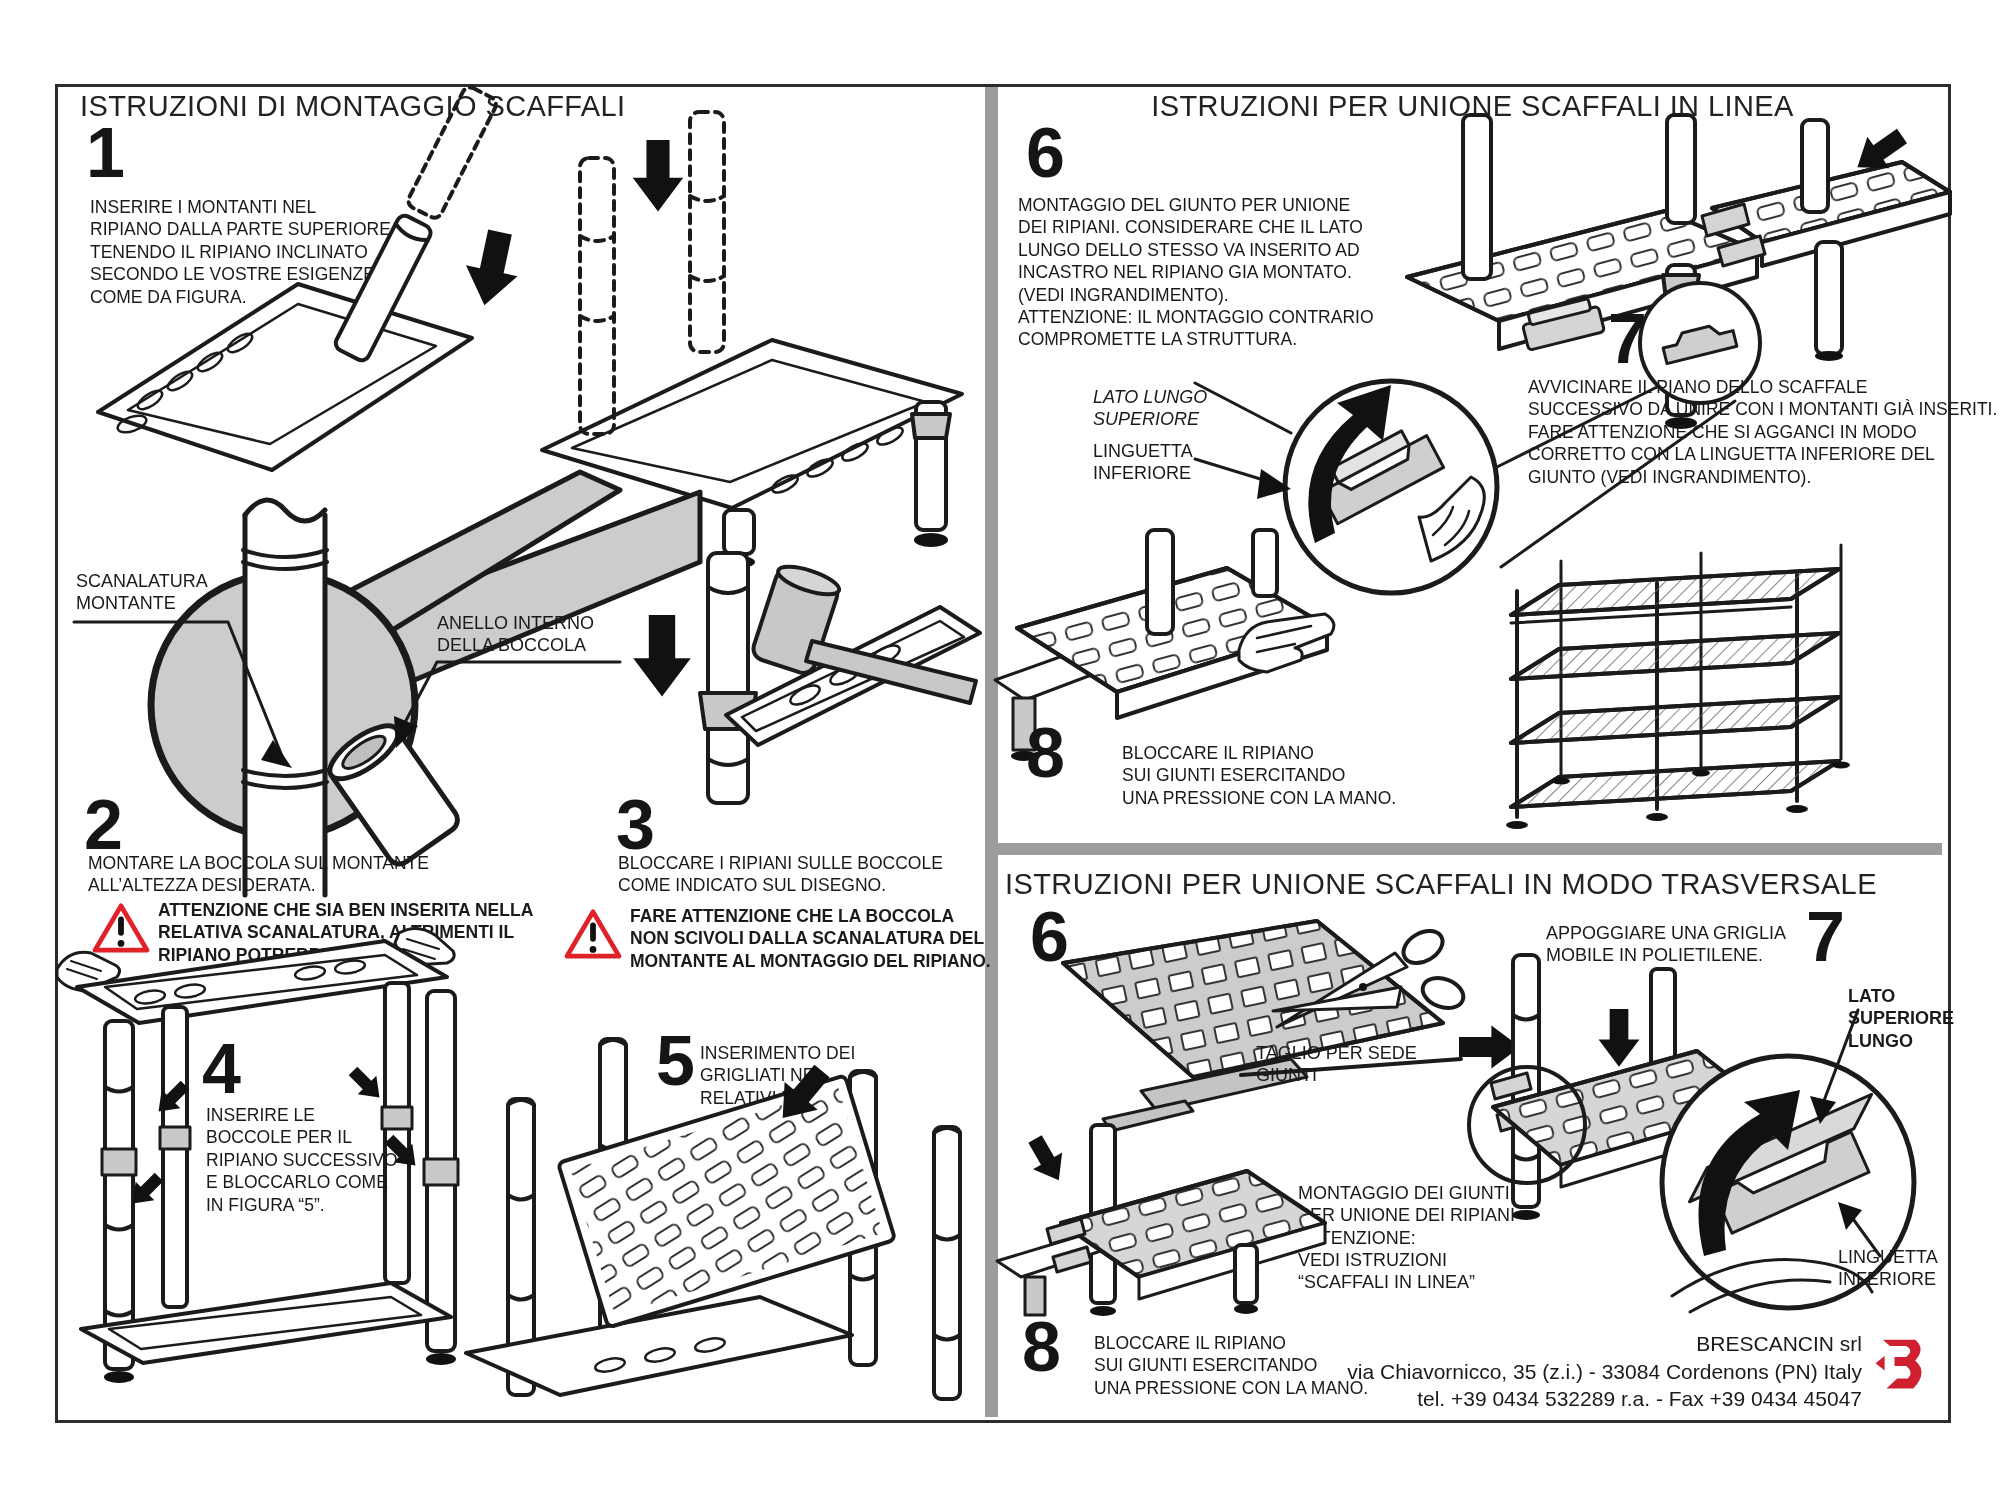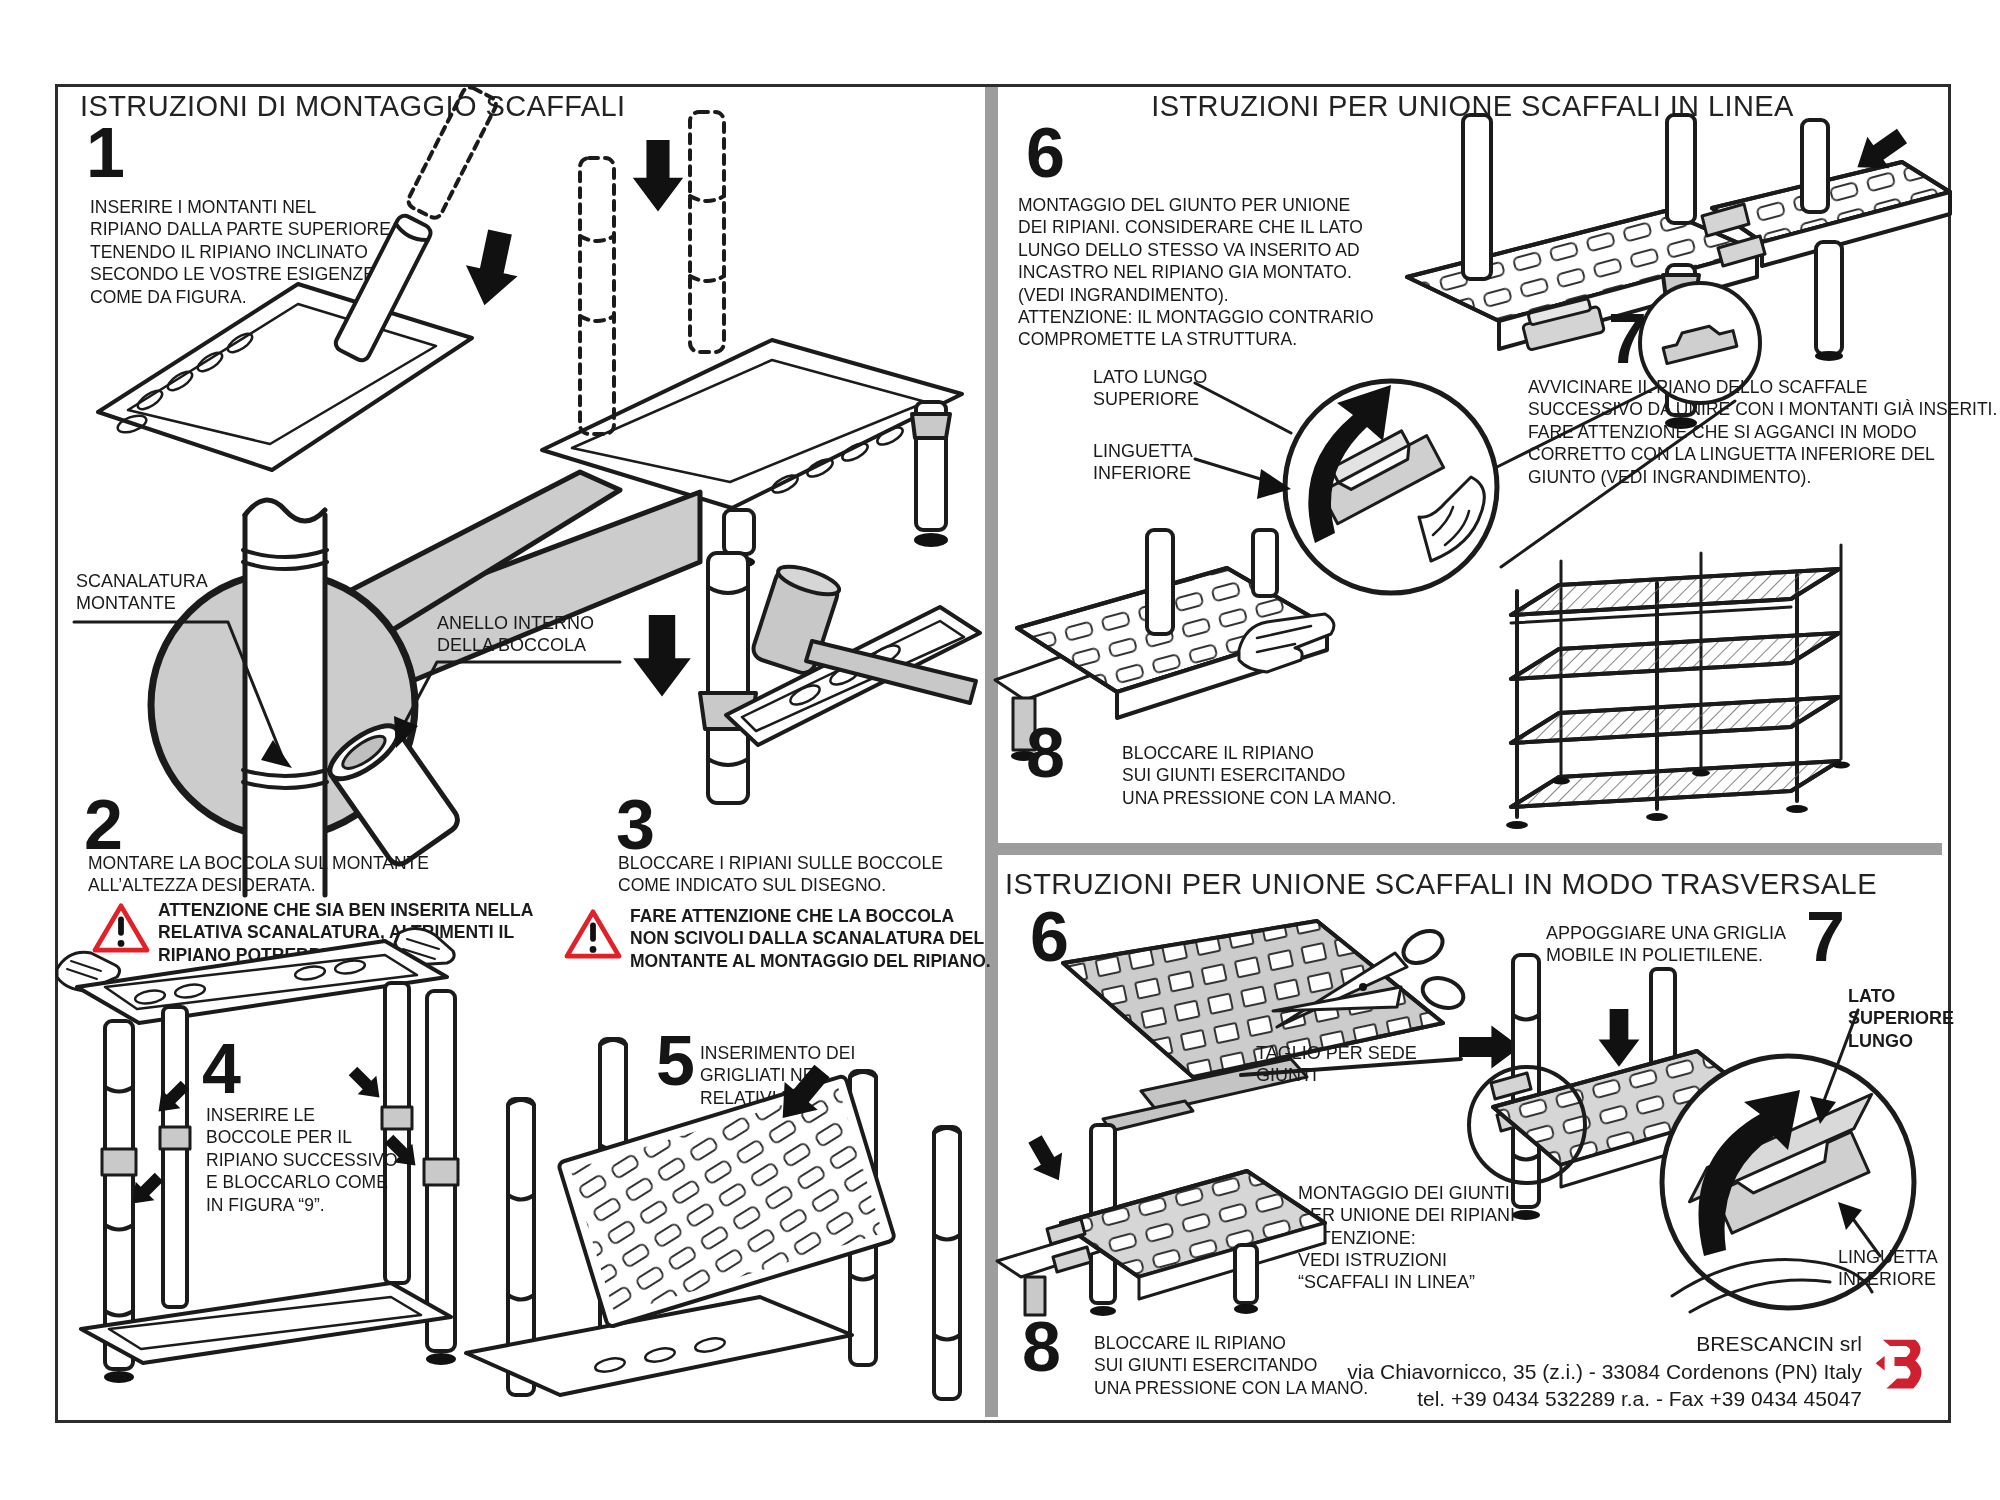--- a/index.html
+++ b/index.html
@@ -216,21 +216,21 @@
       <path d="M54,404 L336,372 L366,390 L86,424 Z" stroke-width="2.5"></path>
       <ellipse cx="64" cy="452" rx="15" ry="6" fill="#111" stroke="none"></ellipse>
       <ellipse cx="386" cy="434" rx="15" ry="6" fill="#111" stroke="none"></ellipse>
     </g>
   </svg>
   <div class="a num" style="left:202px;top:1038px;">4</div>
   <div class="a txt" style="left:206px;top:1104px;">INSERIRE LE
 BOCCOLE PER IL
 RIPIANO SUCCESSIVO
 E BLOCCARLO COME
-IN FIGURA “9”.</div>
+IN FIGURA “5”.</div>
 
   <div class="a num" style="left:656px;top:1030px;">5</div>
   <div class="a txt" style="left:700px;top:1042px;">INSERIMENTO DEI
 GRIGLIATI NEI
 RELATIVI RIPIANI</div>
   <svg class="illu" style="left:430px;top:1035px;" width="555" height="365" viewBox="0 0 555 365">
     <g stroke="#1b1b1b" stroke-width="4" fill="none" stroke-linejoin="round" stroke-linecap="round">
       <rect x="78" y="64" width="26" height="296" rx="7" fill="#fff"></rect>
       <path d="M78,70 q13,-10 26,0 M78,160 q13,9 26,0 M78,260 q13,9 26,0"></path>
       <rect x="170" y="4" width="26" height="296" rx="7" fill="#fff"></rect>
@@ -296,21 +296,21 @@
       </g>
       <path d="M236,446 Q276,430 286,398 Q296,372 276,362 L250,388 Q236,404 224,402 Z" fill="#fff" stroke-width="3"></path>
       <path d="M250,430 q20,-16 24,-34 M238,420 q16,-14 20,-28" stroke-width="2.5"></path>
       <path d="M120,428 Q96,352 158,300 L142,288 L196,270 L188,326 L172,312 Q124,356 140,418 Z" fill="#111" stroke="none"></path>
       <path d="M0,268 L96,318" stroke-width="3"></path>
       <path d="M0,344 L72,366" stroke-width="3"></path>
       <path d="M66,354 L96,374 L62,384 Z" fill="#111" stroke="none"></path>
     </g>
   </svg>
 
-  <div class="a callout" style="left:1093px;top:366px;">LATO LUNGO
+  <div class="a callout" style="left:1093px;top:386px;font-style:italic;">LATO LUNGO
 SUPERIORE</div>
   <div class="a callout" style="left:1093px;top:440px;">LINGUETTA
 INFERIORE</div>
 
   <svg class="illu" style="left:1650px;top:120px;" width="300" height="240" viewBox="0 0 300 240">
     <g stroke="#1b1b1b" stroke-width="4" fill="none" stroke-linejoin="round" stroke-linecap="round">
       <clipPath id="gclip">
           <path d="M62,88 L252,42 L300,72 L112,122 Z"></path>
         </clipPath>
       <path d="M62,88 L252,42 L300,72 L112,122 Z" fill="#fff"></path>

